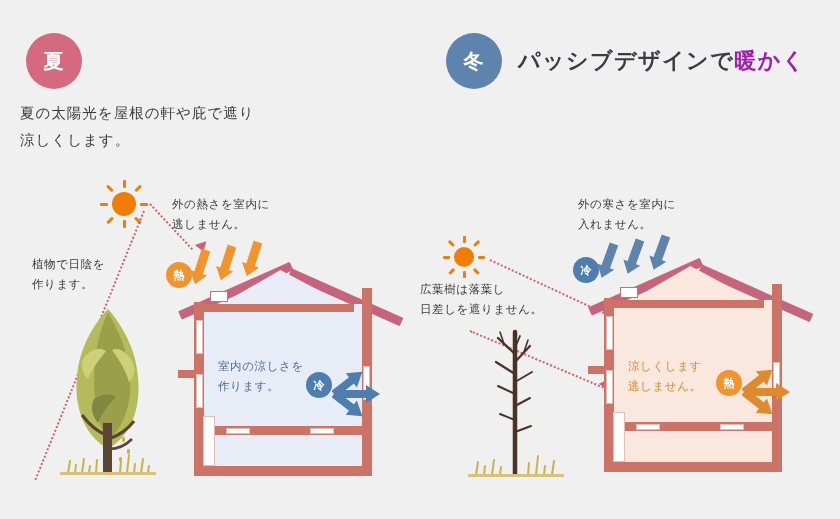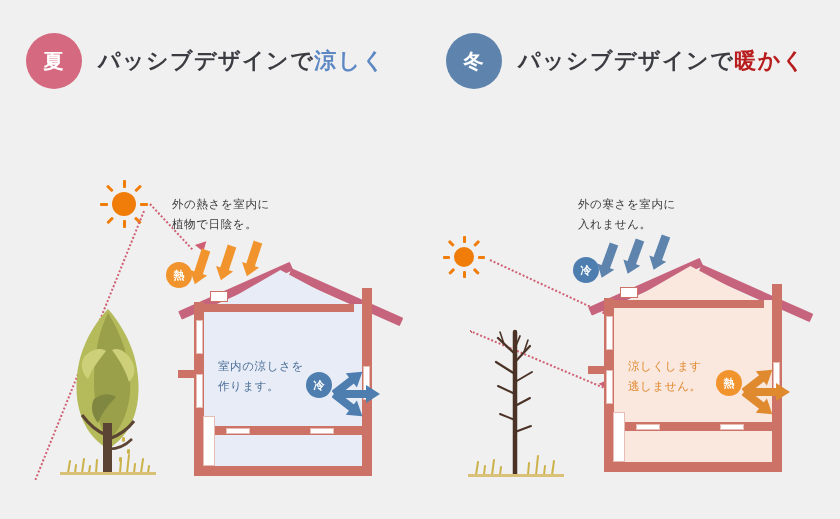--- a/index.html
+++ b/index.html
@@ -21,21 +21,21 @@
     color:#fff;font-size:20px;font-weight:700;letter-spacing:1px;
   }
   .badge.summer{background:#d4697f;}
   .badge.winter{background:#5e84ad;}
   .headline{
     position:absolute;left:98px;top:46px;
     font-size:22px;font-weight:700;letter-spacing:1.5px;color:#3b3b42;
     white-space:nowrap;
   }
   .headline .accent-cool{color:#5d88c4;}
-  .headline .accent-warm{color:#b91c1c;}
+  .headline .accent-warm{color:#a21caf;}
   .lede{
     position:absolute;left:20px;top:100px;
     font-size:14.5px;line-height:1.85;letter-spacing:1px;color:#3c3c3c;
     white-space:pre-line;
   }
 
   
   .note{position:absolute;font-size:11.5px;line-height:1.7;letter-spacing:.6px;
         white-space:pre-line;color:#3c3c3c;}
   .note.dark{color:#3a3a3a;}
@@ -85,44 +85,45 @@
 <body>
 
 <div class="stage">
 
   <div class="panel left">
 
     <div class="badge summer">
       <span>夏</span>
     </div>
 
-    <div class="headline">
-      <span>パッシブデザインで</span><span class="accent-cool">涼しく</span>
-    </div>
-
+
+    <div class="lede">夏の太陽光を屋根の軒や庇で遮り
+涼しくします。</div>
 
     <div class="sun" style="left:100px;top:180px;width:48px;height:48px;">
       <div class="disc" style="left:12px;top:12px;width:24px;height:24px;"></div>
       <div class="ray" style="left:23px;top:0px;width:2.5px;height:8px;"></div>
       <div class="ray" style="left:23px;top:40px;width:2.5px;height:8px;"></div>
       <div class="ray" style="left:0px;top:23px;width:8px;height:2.5px;"></div>
       <div class="ray" style="left:40px;top:23px;width:8px;height:2.5px;"></div>
       <div class="ray" style="left:6px;top:7px;width:8px;height:2.5px;transform:rotate(45deg);"></div>
       <div class="ray" style="left:34px;top:7px;width:8px;height:2.5px;transform:rotate(-45deg);"></div>
       <div class="ray" style="left:6px;top:39px;width:8px;height:2.5px;transform:rotate(-45deg);"></div>
       <div class="ray" style="left:34px;top:39px;width:8px;height:2.5px;transform:rotate(45deg);"></div>
     </div>
 
     <div class="beam" style="left:150px;top:203px;width:62px;transform:rotate(47deg);"></div>
     <div class="beamhead" style="left:196px;top:243px;border-left:6px solid transparent;border-right:6px solid transparent;border-top:9px solid #cf5f72;transform:rotate(-18deg);"></div>
 
     <div class="beam" style="left:144px;top:210px;width:290px;transform:rotate(112deg);"></div>
 
+    <div class="note dark" style="left:32px;top:255px;">植物で日陰を
+作ります。</div>
     <div class="note dark" style="left:172px;top:195px;">外の熱さを室内に
-植物で日陰を。</div>
+逃しません。</div>
 
     <div class="chip warm" style="left:166px;top:262px;">
       <span>熱</span>
     </div>
 
     <div class="fatarrow" style="left:206px;top:250px;height:36px;transform:rotate(18deg);">
       <div class="s" style="height:26px;background:#f2942d;"></div>
       <div class="h" style="top:24px;border-top:12px solid #f2942d;"></div>
     </div>
     <div class="fatarrow" style="left:232px;top:246px;height:36px;transform:rotate(18deg);">
@@ -246,20 +247,22 @@
       <div class="ray" style="left:5px;top:34px;width:7px;height:2.5px;transform:rotate(-45deg);"></div>
       <div class="ray" style="left:30px;top:34px;width:7px;height:2.5px;transform:rotate(45deg);"></div>
     </div>
 
     <div class="beam" style="left:70px;top:259px;width:126px;transform:rotate(25deg);"></div>
     <div class="beamhead" style="left:182px;top:307px;border-left:6px solid transparent;border-right:6px solid transparent;border-bottom:9px solid #cf5f72;transform:rotate(155deg);"></div>
 
     <div class="beam" style="left:50px;top:330px;width:145px;transform:rotate(23deg);"></div>
     <div class="beamhead" style="left:180px;top:381px;border-left:6px solid transparent;border-right:6px solid transparent;border-bottom:9px solid #cf5f72;transform:rotate(157deg);"></div>
 
+    <div class="note dark" style="left:0px;top:280px;">広葉樹は落葉し
+日差しを遮りません。</div>
     <div class="note dark" style="left:158px;top:195px;">外の寒さを室内に
 入れません。</div>
 
     <div class="chip cool" style="left:153px;top:257px;">
       <span>冷</span>
     </div>
 
     <div class="fatarrow" style="left:194px;top:244px;height:36px;transform:rotate(20deg);">
       <div class="s" style="height:26px;background:#5e84ad;"></div>
       <div class="h" style="top:24px;border-top:12px solid #5e84ad;"></div>

